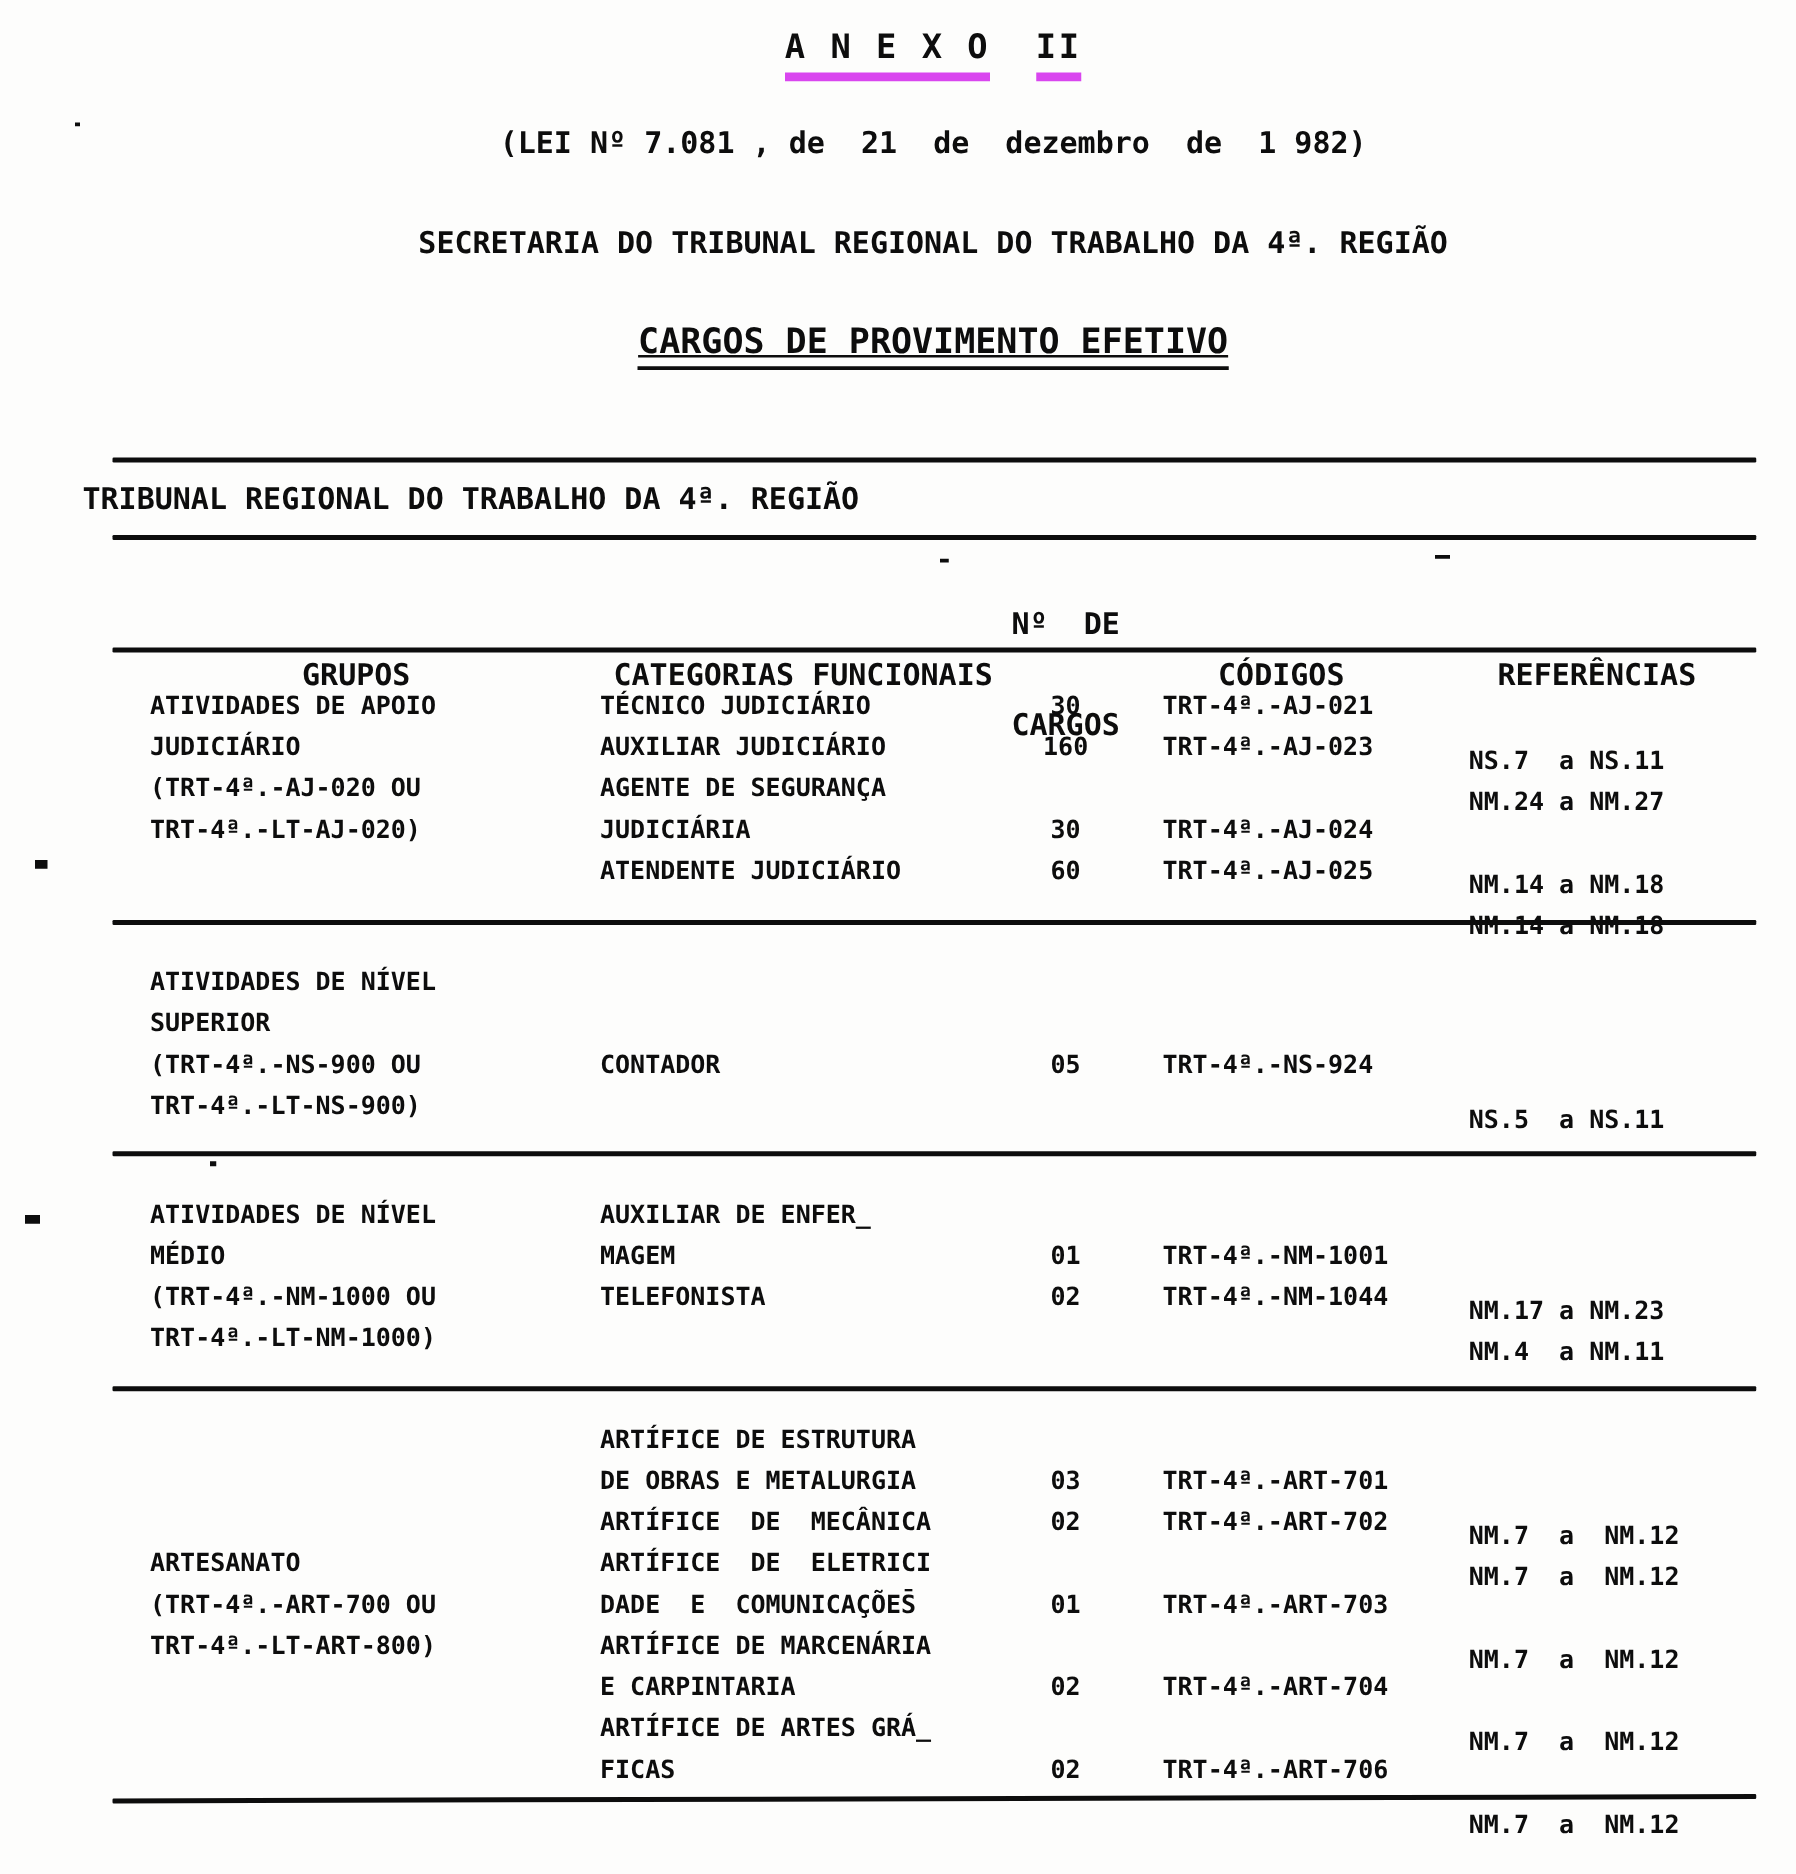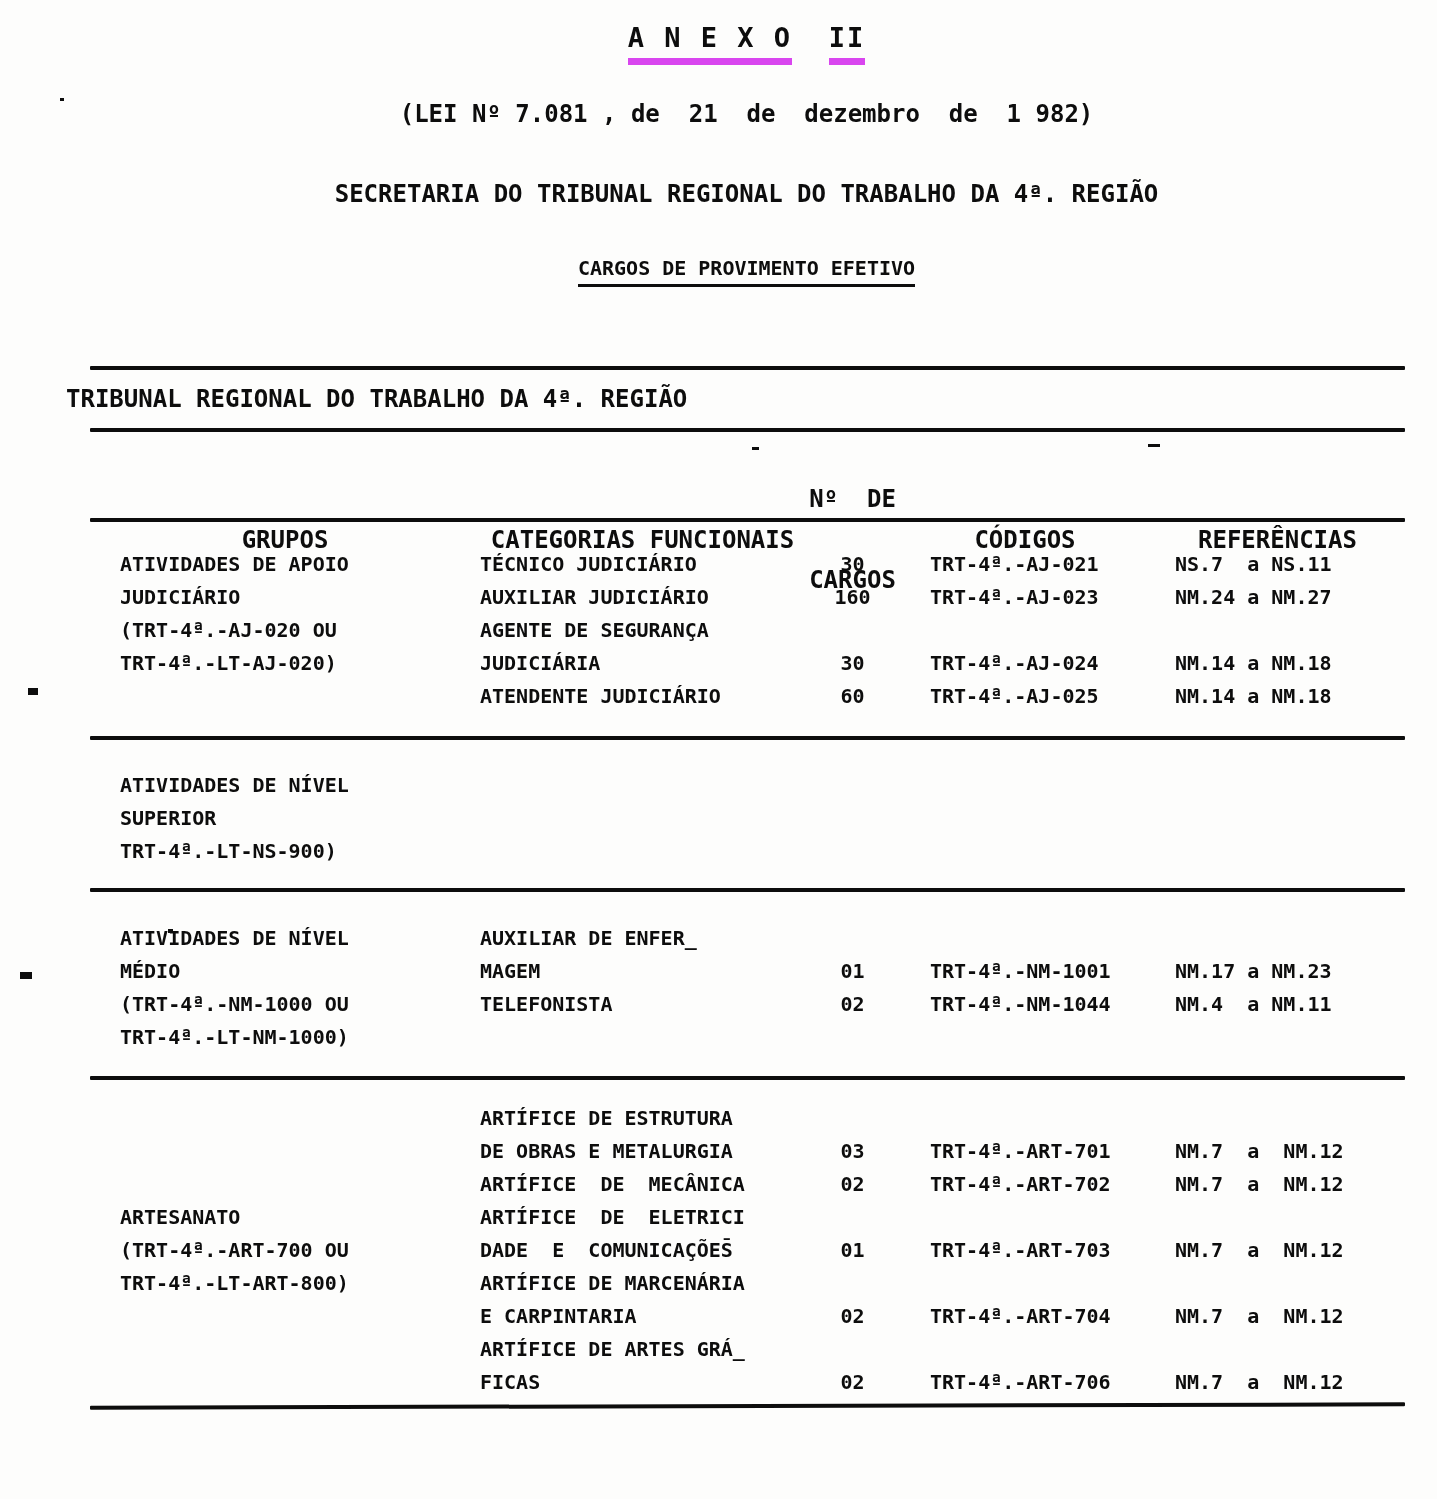--- a/index.html
+++ b/index.html
@@ -12,40 +12,40 @@
     position:relative;
     overflow:hidden;
     -webkit-font-smoothing:none;
   }
   .abs{position:absolute;}
   .ctr{width:100%;text-align:center;padding-left:56px;box-sizing:border-box;white-space:pre;}
   .page-title{top:22px;font-size:27px;letter-spacing:2px;}
   .page-title .uln{border-bottom:7px solid #d946ef;padding-bottom:5px;}
   .law-line{top:100px;font-size:24px;}
   .secretariat{top:180px;font-size:24px;}
-  .doc-title{top:256px;font-size:20px;}
+  .doc-title{top:256px;font-size:28px;text-decoration:underline;}
   .doc-title .uln{border-bottom:3px solid #0d0d0d;padding-bottom:4px;}
 
   .table-wrap{position:absolute;top:366px;left:90px;width:1315px;}
   .rule{height:4px;background:#0d0d0d;border-radius:1px;}
   .rule.bottom{transform:rotate(-0.15deg);}
   .caption-block{height:58px;display:flex;align-items:center;justify-content:flex-start;}
   .caption-block .cap{font-size:24px;white-space:pre;transform:translateX(-24px);}
 
   .hdr{height:86px;display:grid;grid-template-columns:390px 325px 95px 250px 255px;align-items:center;font-size:24px;}
   .hdr .h{text-align:center;white-space:pre;}
   .hdr .h.two{line-height:27px;text-align:center;}
 
   .section{display:block;}
   .sec-rows .row{display:grid;grid-template-columns:390px 325px 95px 250px 255px;height:33px;line-height:33px;font-size:20px;}
   .cell{white-space:pre;overflow:visible;}
   .cell.g{padding-left:30px;}
   .cell.num{text-align:center;}
   .cell.code{padding-left:30px;}
-  .cell.ref{padding-left:25px;}
+  .cell.ref{padding-left:25px;margin-top:44px;}
 
   .pad-s1{padding-top:26px;padding-bottom:23px;}
   .pad-s2{padding-top:29px;padding-bottom:20px;}
   .pad-s3{padding-top:30px;padding-bottom:22px;}
   .pad-s4{padding-top:22px;padding-bottom:5px;}
 
   .speck{position:absolute;background:#0d0d0d;}
   .sp1{left:28px;top:688px;width:10px;height:7px;}
   .sp2{left:20px;top:972px;width:12px;height:7px;}
   .sp3{left:752px;top:447px;width:7px;height:3px;}
@@ -142,20 +142,27 @@
       </div>
 
       <div class="row">
         <div class="cell g">SUPERIOR</div>
         <div class="cell cat"></div>
         <div class="cell num"></div>
         <div class="cell code"></div>
         <div class="cell ref"></div>
       </div>
 
+      <div class="row">
+        <div class="cell g">(TRT-4ª.-NS-900 OU</div>
+        <div class="cell cat">CONTADOR</div>
+        <div class="cell num">05</div>
+        <div class="cell code">TRT-4ª.-NS-924</div>
+        <div class="cell ref">NS.5  a NS.11</div>
+      </div>
 
       <div class="row">
         <div class="cell g">TRT-4ª.-LT-NS-900)</div>
         <div class="cell cat"></div>
         <div class="cell num"></div>
         <div class="cell code"></div>
         <div class="cell ref"></div>
       </div>
     </div>
 

